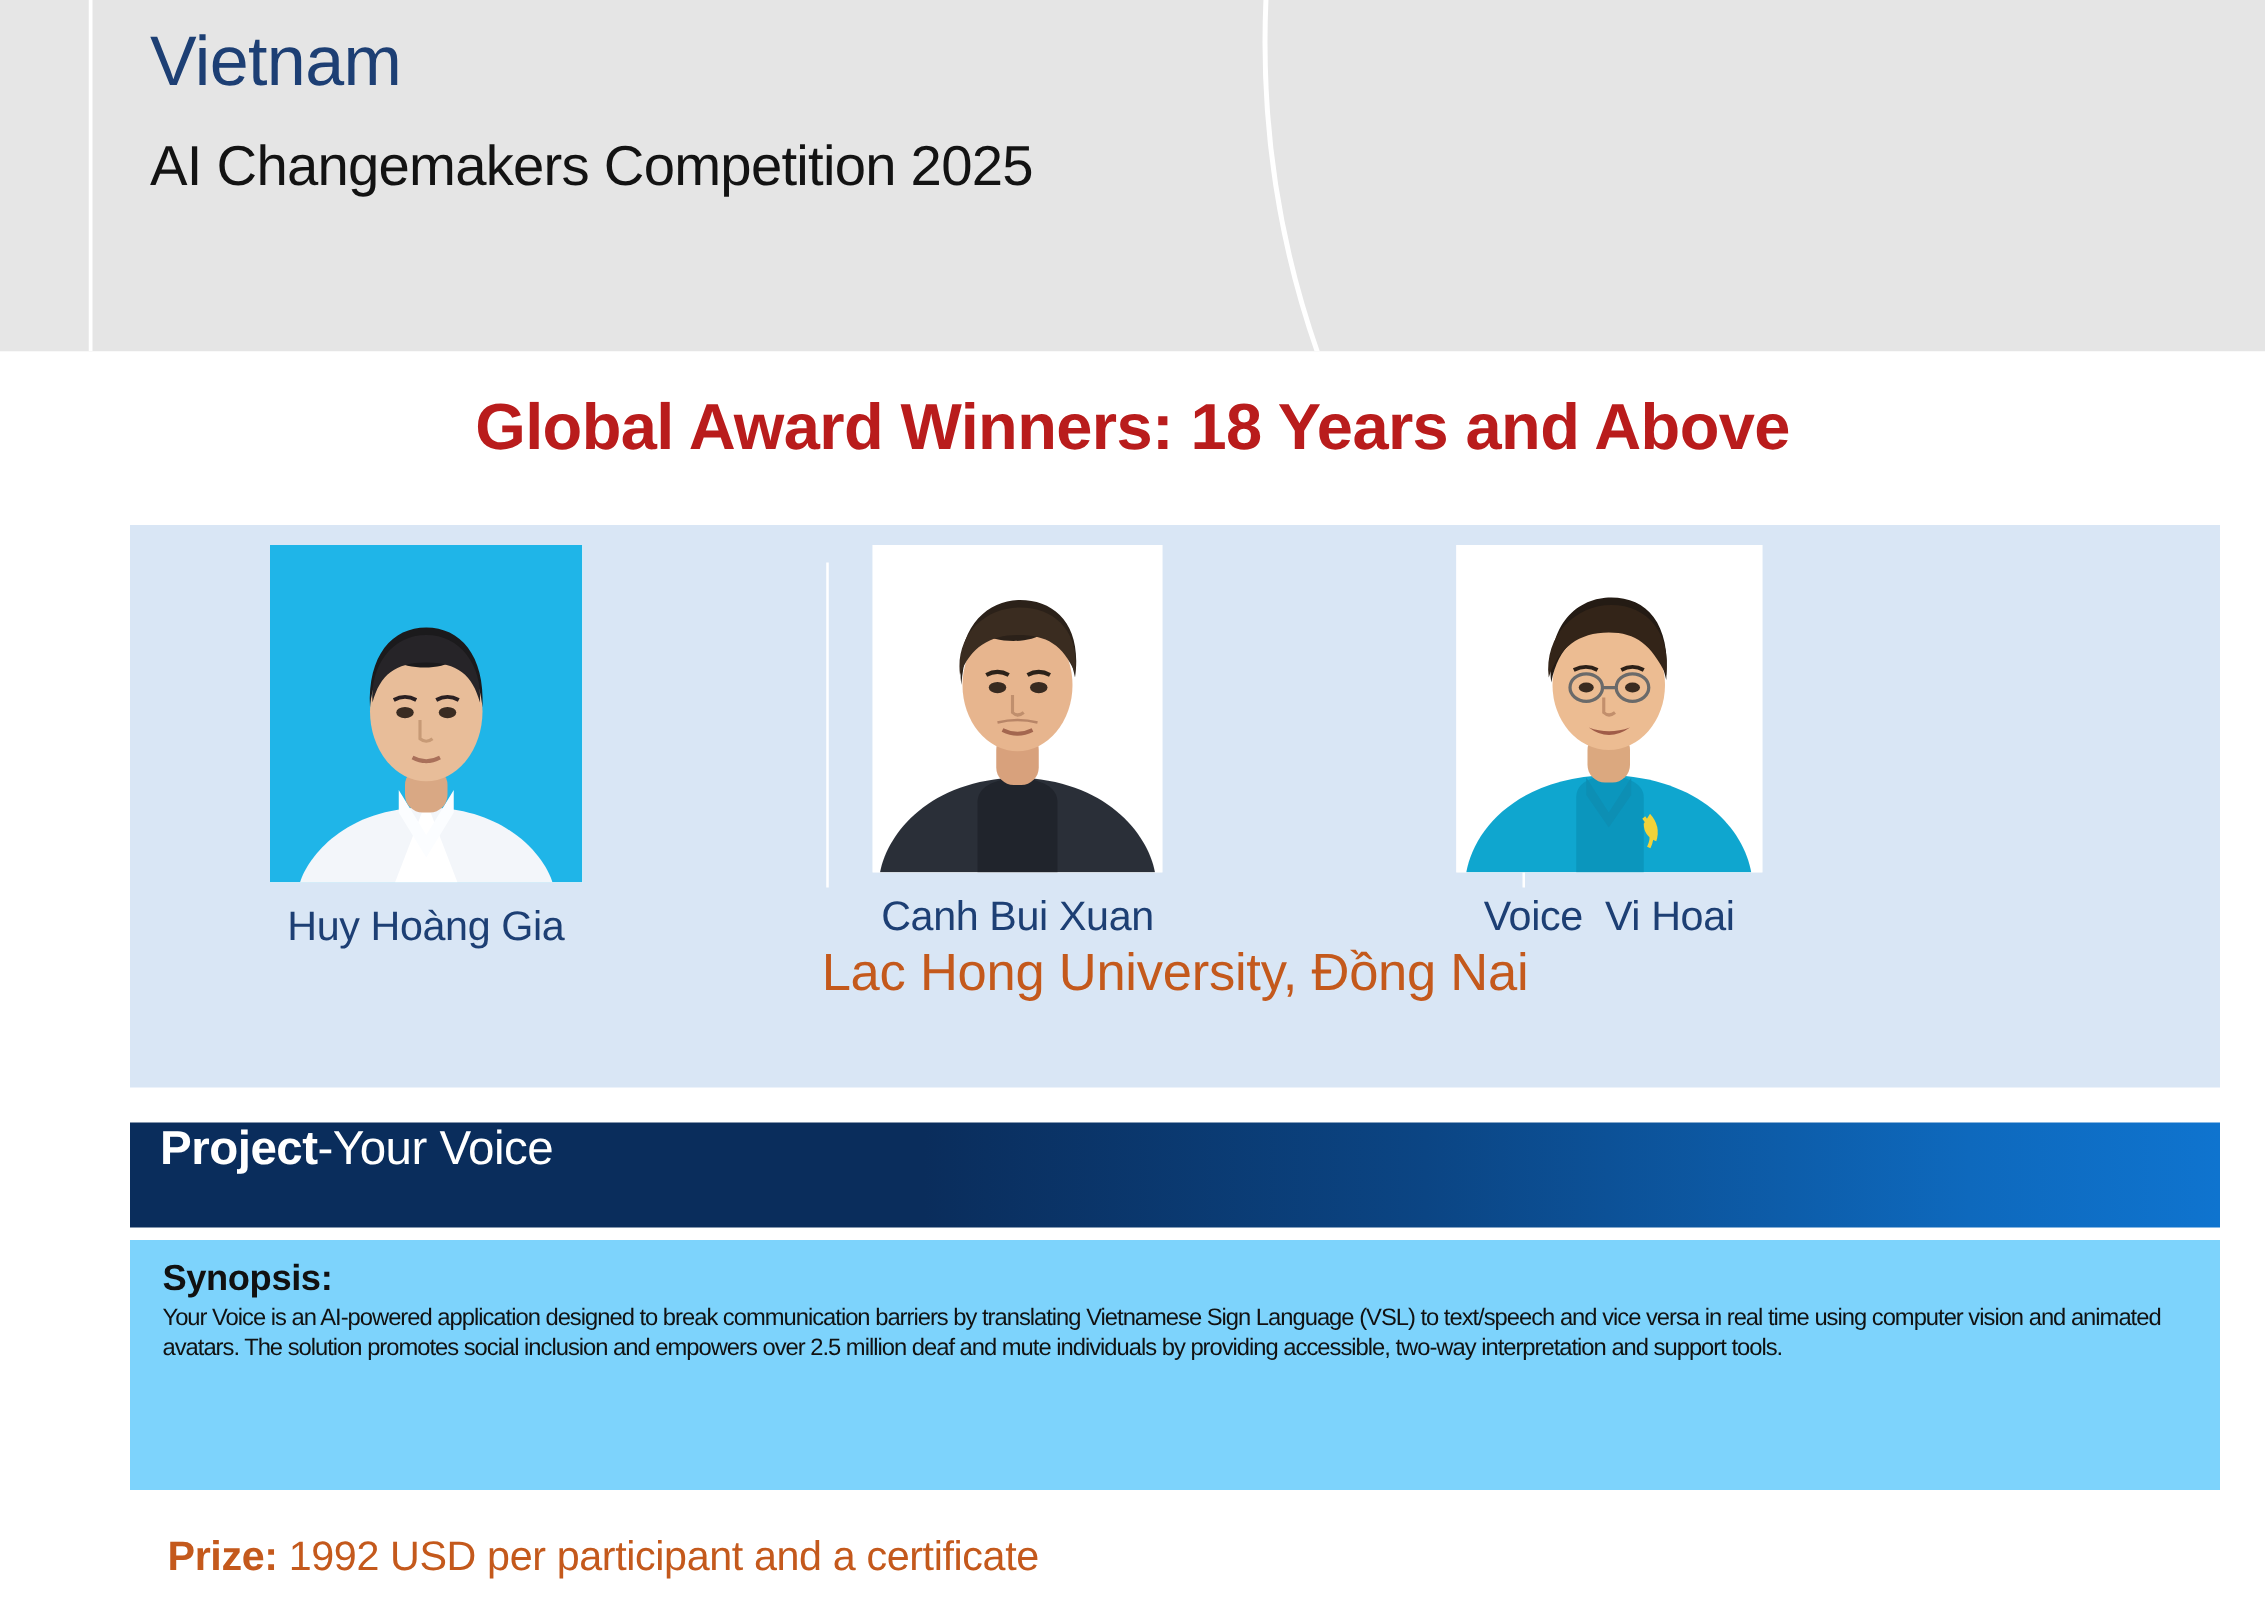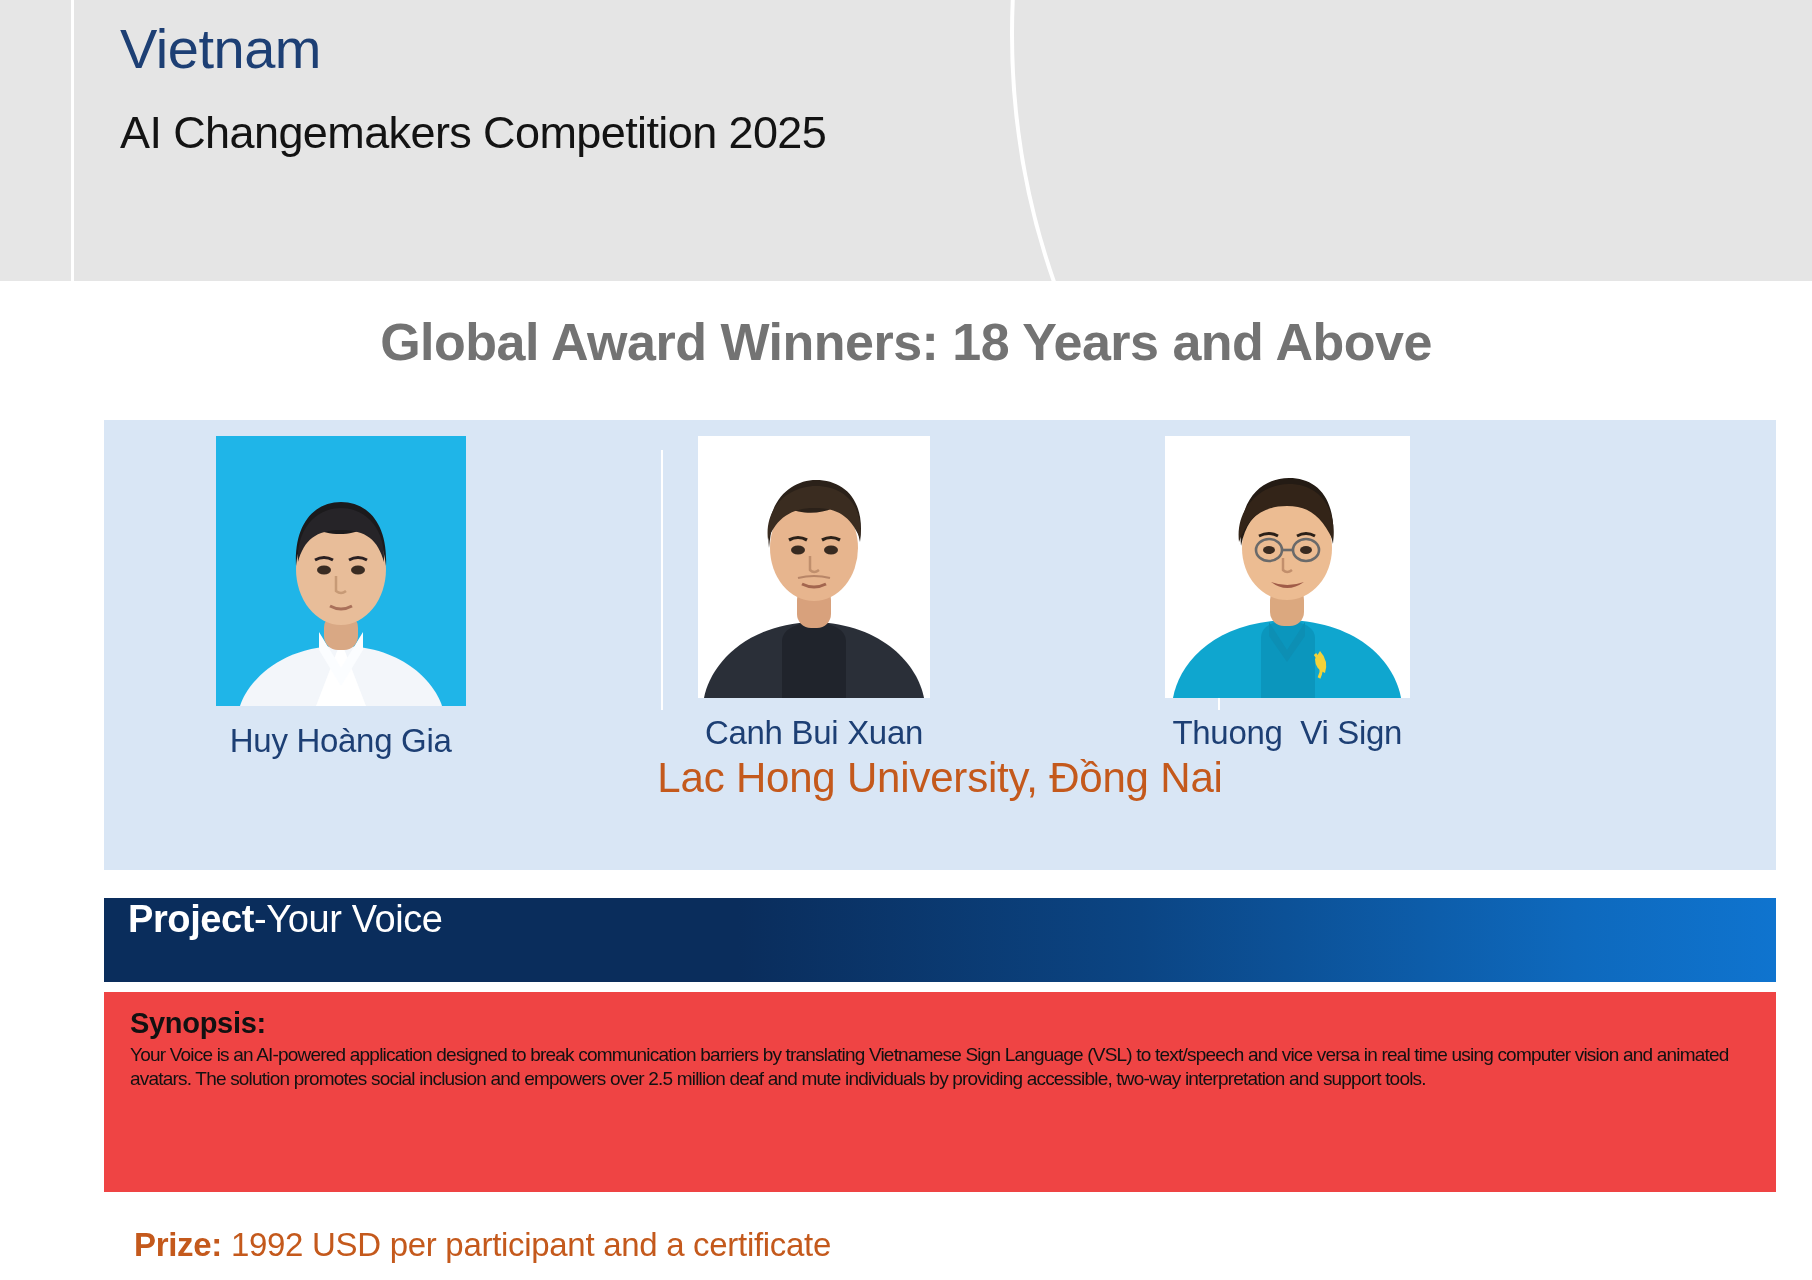--- a/index.html
+++ b/index.html
@@ -64,21 +64,21 @@
   }
 
   
   .award-title {
     position: absolute;
     left: 0; top: 312px;
     width: 1812px;
     text-align: center;
     font-size: 52px;
     font-weight: bold;
-    color: #737373;
+    color: #b91c1c;
     letter-spacing: -0.5px;
   }
 
   
   .winners-panel {
     position: absolute;
     left: 104px;
     top: 420px;
     width: 1672px;
     height: 450px;
@@ -161,21 +161,21 @@
     letter-spacing: -0.4px;
   }
 
   
   .synopsis-box {
     position: absolute;
     left: 104px;
     top: 992px;
     width: 1672px;
     height: 200px;
-    background: #ef4444;
+    background: #7dd3fc;
     box-sizing: border-box;
     padding: 14px 26px 10px 26px;
   }
   .synopsis-label {
     font-size: 29px;
     font-weight: bold;
     color: #111111;
     letter-spacing: -0.3px;
     line-height: 1.2;
   }
@@ -284,21 +284,21 @@
           <ellipse cx="141" cy="114" rx="13" ry="11" fill="none" stroke="#6a6a6a" stroke-width="2.6"></ellipse>
           <path d="M117 114 L128 114" stroke="#6a6a6a" stroke-width="2.6"></path>
           <ellipse cx="104" cy="114" rx="6" ry="4" fill="#3a2b20"></ellipse>
           <ellipse cx="141" cy="114" rx="6" ry="4" fill="#3a2b20"></ellipse>
           <path d="M94 100 Q104 95 113 100" stroke="#2b2018" stroke-width="3" fill="none"></path>
           <path d="M132 100 Q141 95 150 100" stroke="#2b2018" stroke-width="3" fill="none"></path>
           <path d="M118 122 L118 134 Q122 138 127 134" stroke="#c28f6c" stroke-width="2.5" fill="none"></path>
           <path d="M106 146 Q122 158 139 146 Q122 152 106 146 Z" fill="#a05c48"></path>
         </svg>
       </div>
-      <div class="winner-name">Thuong  Vi Sign</div>
+      <div class="winner-name">Voice  Vi Hoai</div>
     </div>
 
   </div>
 
   <div class="university">Lac Hong University, Đồng Nai</div>
 </div>
 
 <div class="project-bar">
   <span class="project-label">Project</span>
   <span class="project-name"> - </span>

